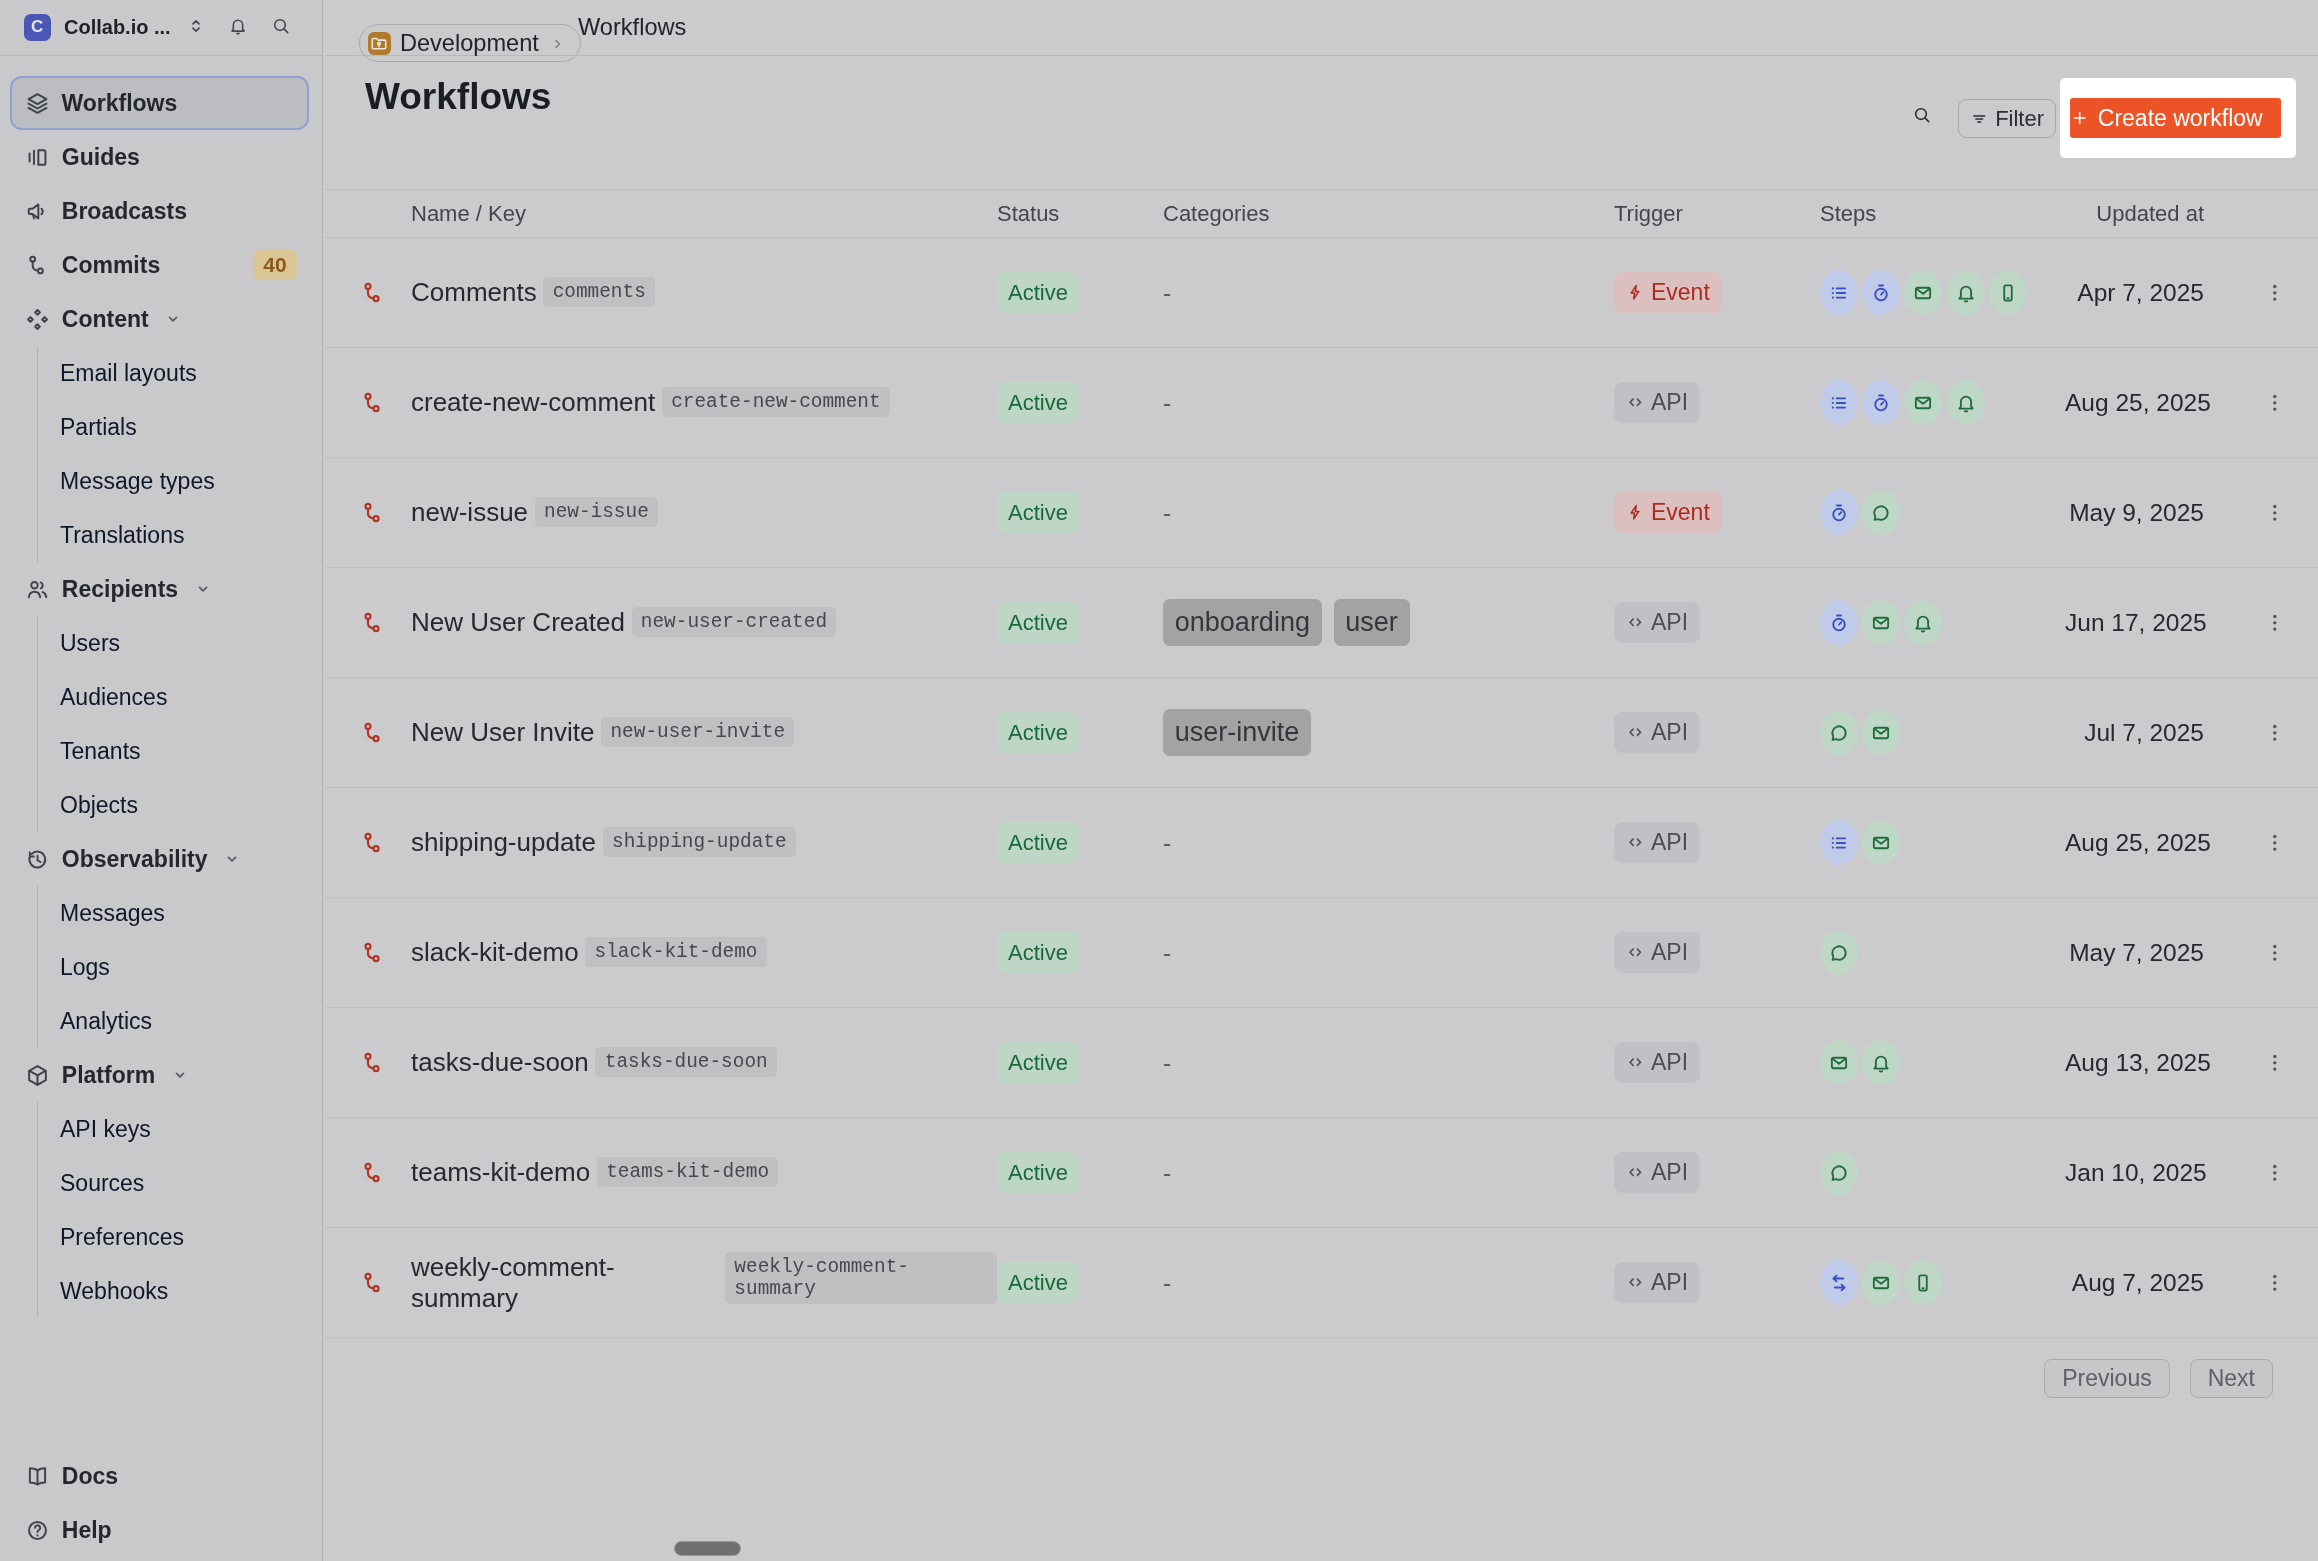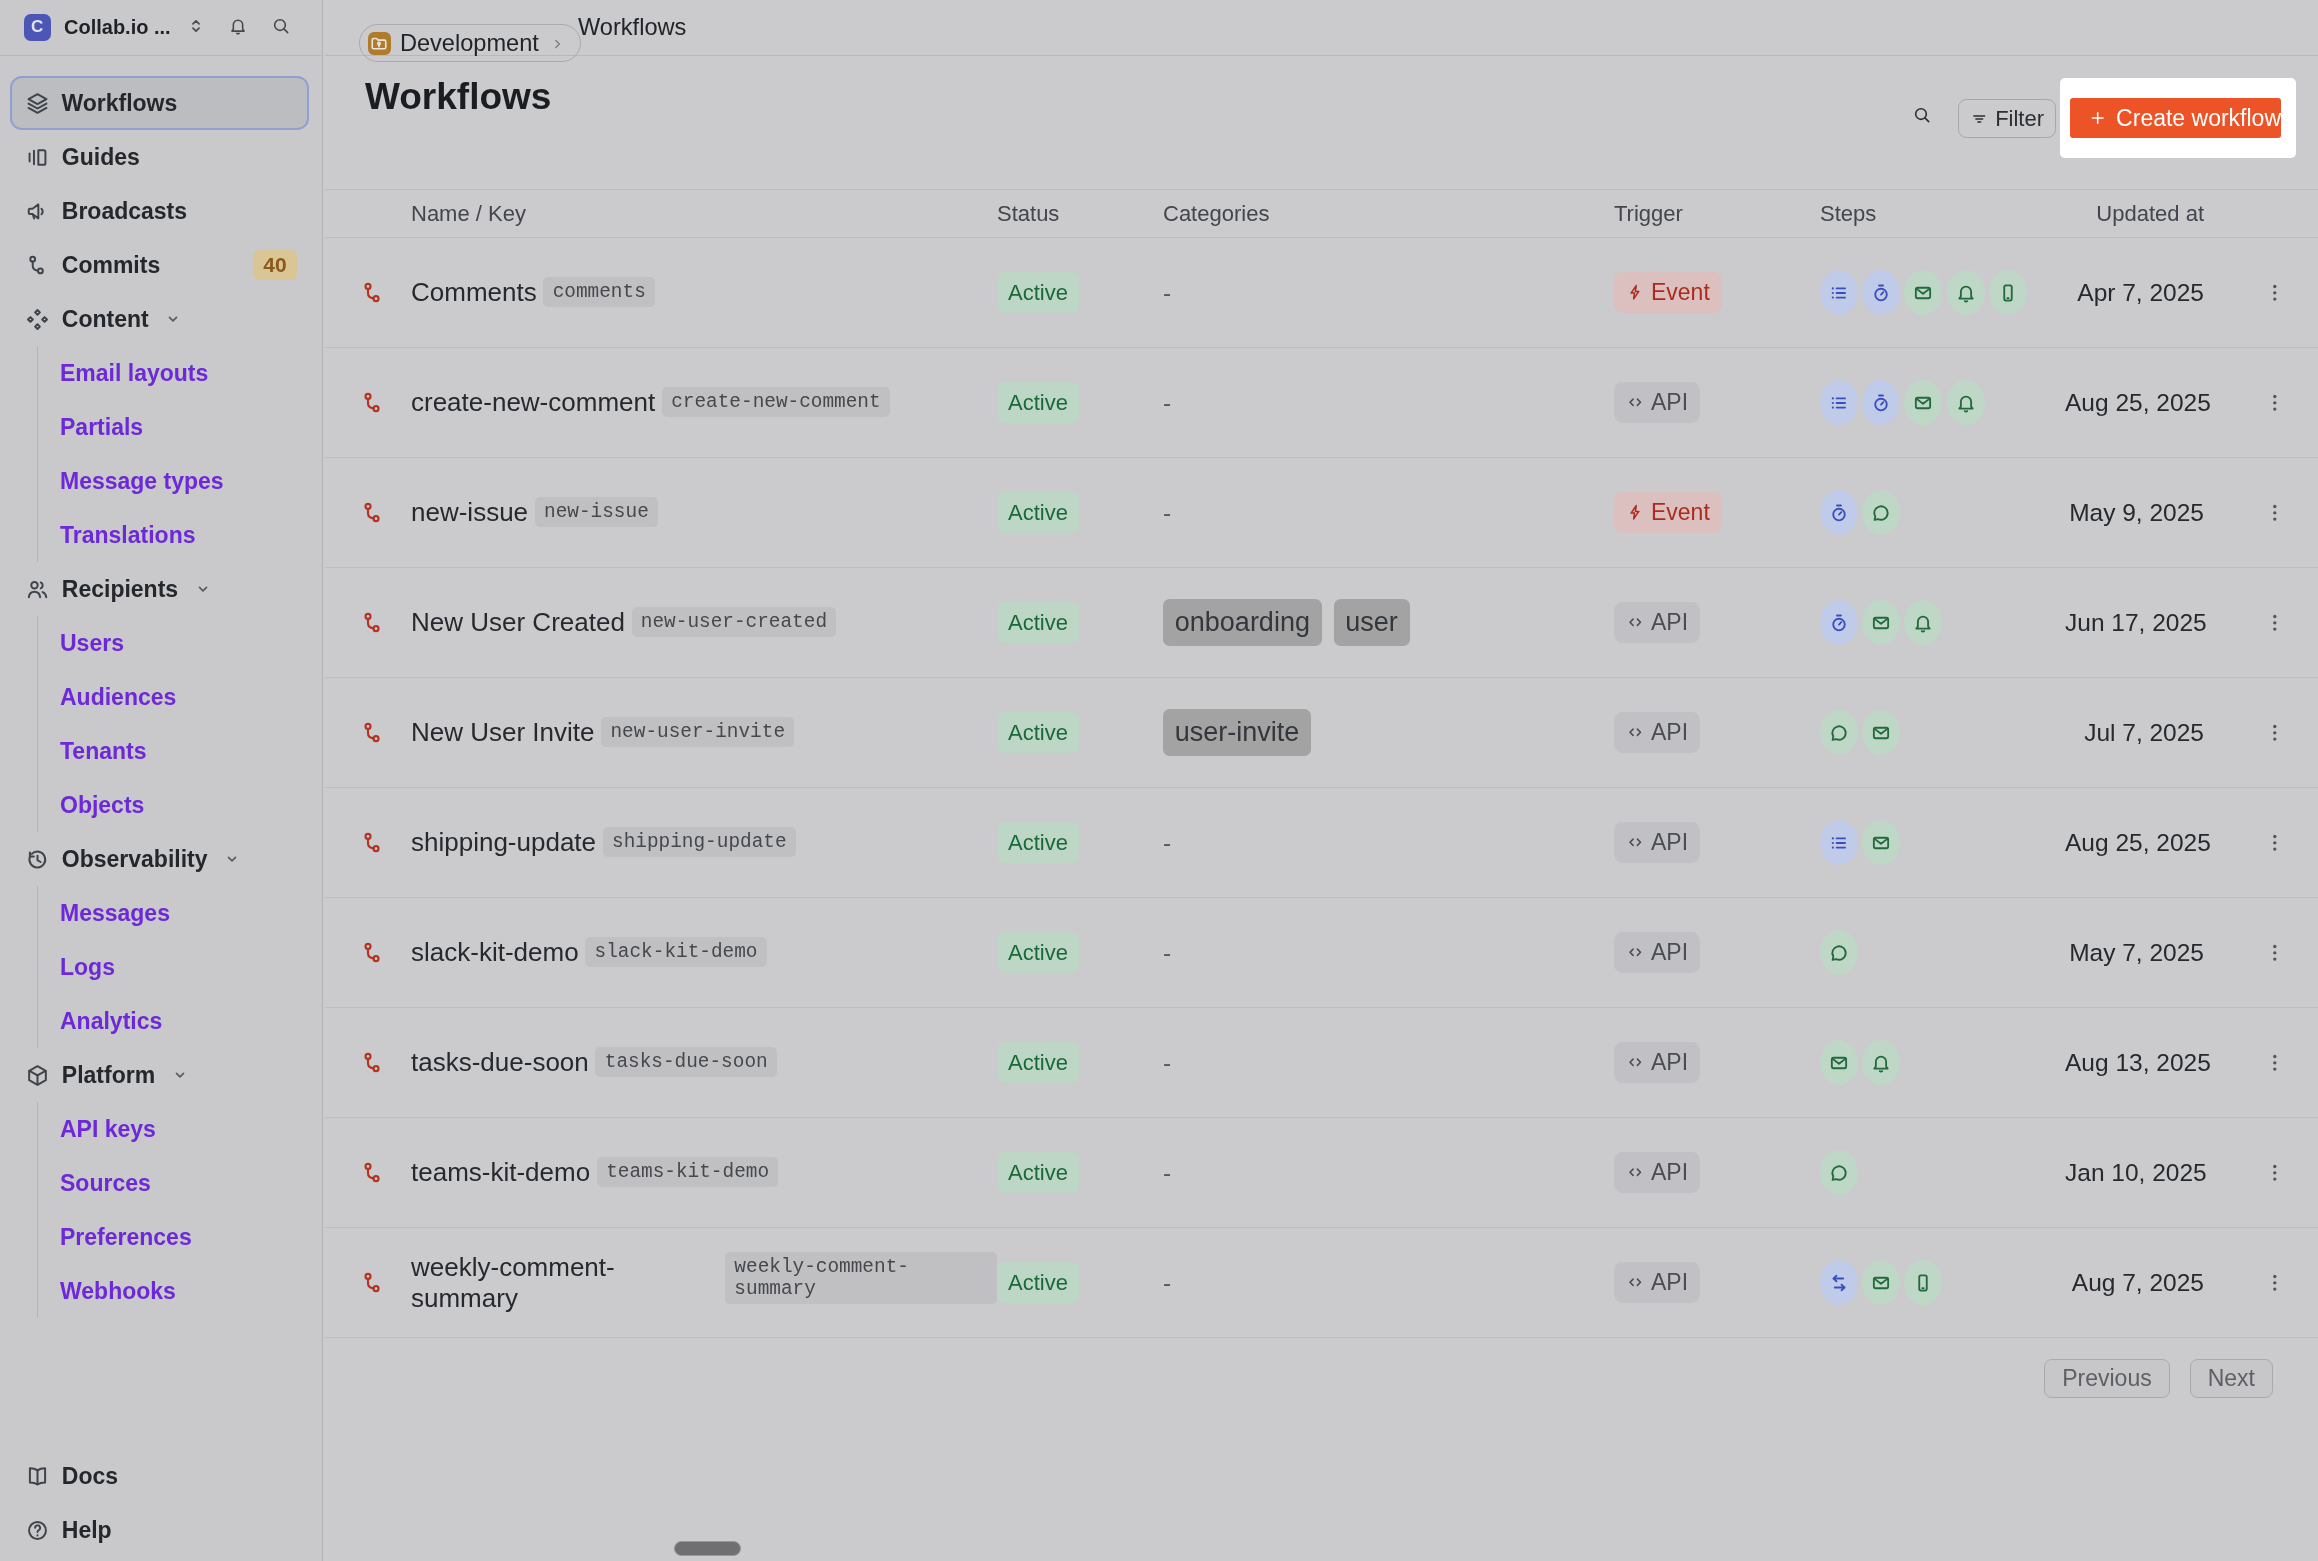--- a/index.html
+++ b/index.html
@@ -15,38 +15,38 @@
   .side-ic { position:absolute; top:16px; width:23.6px; height:23.6px; color:#45484d; }
   .pos-updown { left:186px; } .pos-bell { left:228px; } .pos-search { left:271px; }
 
   #nav { position:absolute; left:0; right:0; top:76px; }
   .nav-item { height:54px; display:flex; align-items:center; padding:0 11.8px 0 25px; font-size:23px; font-weight:600; color:#24272c; cursor:default; }
   .nav-item.selected { background:#bcbdc1; border:2.5px solid #8fa0d1; border-radius:11.8px; margin:0 12.6px 0 10px; padding-left:12.6px; }
   .nav-icon { width:25px; height:25px; margin-right:11.8px; color:#3f434a; display:flex; align-items:center; justify-content:center; flex:none; }
   .nav-chevron { margin-left:13.5px; color:#5a5d63; width:22px; height:22px; display:flex; }
   .nav-badge { margin-left:auto; margin-right:13.5px; background:#d9c694; color:#8a591b; font-size:21px; font-weight:600; padding:3.4px 10px; border-radius:6.7px; }
   .nav-sub { margin-left:37px; border-left:1.7px solid #b4b4b7; }
-  .nav-sub .nav-item { padding-left:22px; font-weight:700; color:#6d28d9; }
+  .nav-sub .nav-item { padding-left:22px; font-weight:400; color:#0f172a; }
   #side-footer { position:absolute; left:0; right:0; top:1449px; }
 
   
   #main { position:absolute; left:325px; top:0; right:0; bottom:0; }
   .topbar { position:relative; height:56px; border-bottom:1.7px solid #b8b8bb; }
   .env-pill { position:absolute; left:34px; top:24px; height:38px; border:1.7px solid #ababaf; border-radius:19.4px; display:flex; align-items:center; padding:0 13.5px 0 7.6px; gap:9.3px; }
   .env-chip { width:23px; height:23px; border-radius:5.9px; background:#b07c2c; color:#ece7db; display:flex; align-items:center; justify-content:center; flex:none; }
   .env-label { font-size:23.6px; color:#212429; white-space:nowrap; }
   .env-chevron { width:18.5px; height:18.5px; color:#7d8085; display:flex; }
   .crumb-page { position:absolute; left:253px; top:14.3px; font-size:23.6px; color:#212429; }
 
   .page-title { position:absolute; left:40px; top:76px; font-size:37px; font-weight:700; color:#1a1d22; }
   .tool-search { position:absolute; left:1587px; top:105px; width:27px; height:27px; color:#2c2f34; }
   .filter-btn { position:absolute; left:1633px; top:99px; width:98px; height:39px; border:1.7px solid #a7a7ab; border-radius:8.4px; display:flex; align-items:center; justify-content:center; gap:6.7px; font-size:22px; font-weight:500; color:#2b2e33; background:transparent; }
   .filter-btn .f-ic { width:18.5px; height:18.5px; display:flex; }
   .spotlight { position:absolute; left:1735px; top:78px; width:236px; height:80px; background:#ffffff; border-radius:5px; }
-  .create-btn { position:absolute; left:10px; top:20px; width:211px; height:40px; background:#ec5428; border:none; border-radius:3px; color:#ffffff; display:flex; align-items:center; justify-content:flex-end; gap:8.4px; font-size:23px; font-weight:500; font-family:inherit; }
+  .create-btn { position:absolute; left:10px; top:20px; width:211px; height:40px; background:#ec5428; border:none; border-radius:3px; color:#ffffff; display:flex; align-items:center; justify-content:flex-start; gap:8.4px; font-size:23px; font-weight:500; font-family:inherit; }
   .create-btn .p-ic { width:19.4px; height:19.4px; display:flex; }
 
   
   .table { position:absolute; left:0; right:0; top:189px; }
   .thead, .trow { display:grid; grid-template-columns:51px 586px 166px 451px 206px 245px 139px 1fr; align-items:center; padding-left:35px; }
   .thead { height:49px; border-top:1.7px solid #bdbdc0; border-bottom:1.7px solid #bdbdc0; color:#43464c; font-size:22px; }
   .thead .h-right { text-align:right; }
   .trow { height:110px; border-bottom:1.7px solid #bebec1; }
   .cell-icon { color:#b23423; display:flex; align-items:center; }
   .cell-name { display:flex; align-items:flex-start; gap:6.7px; }

